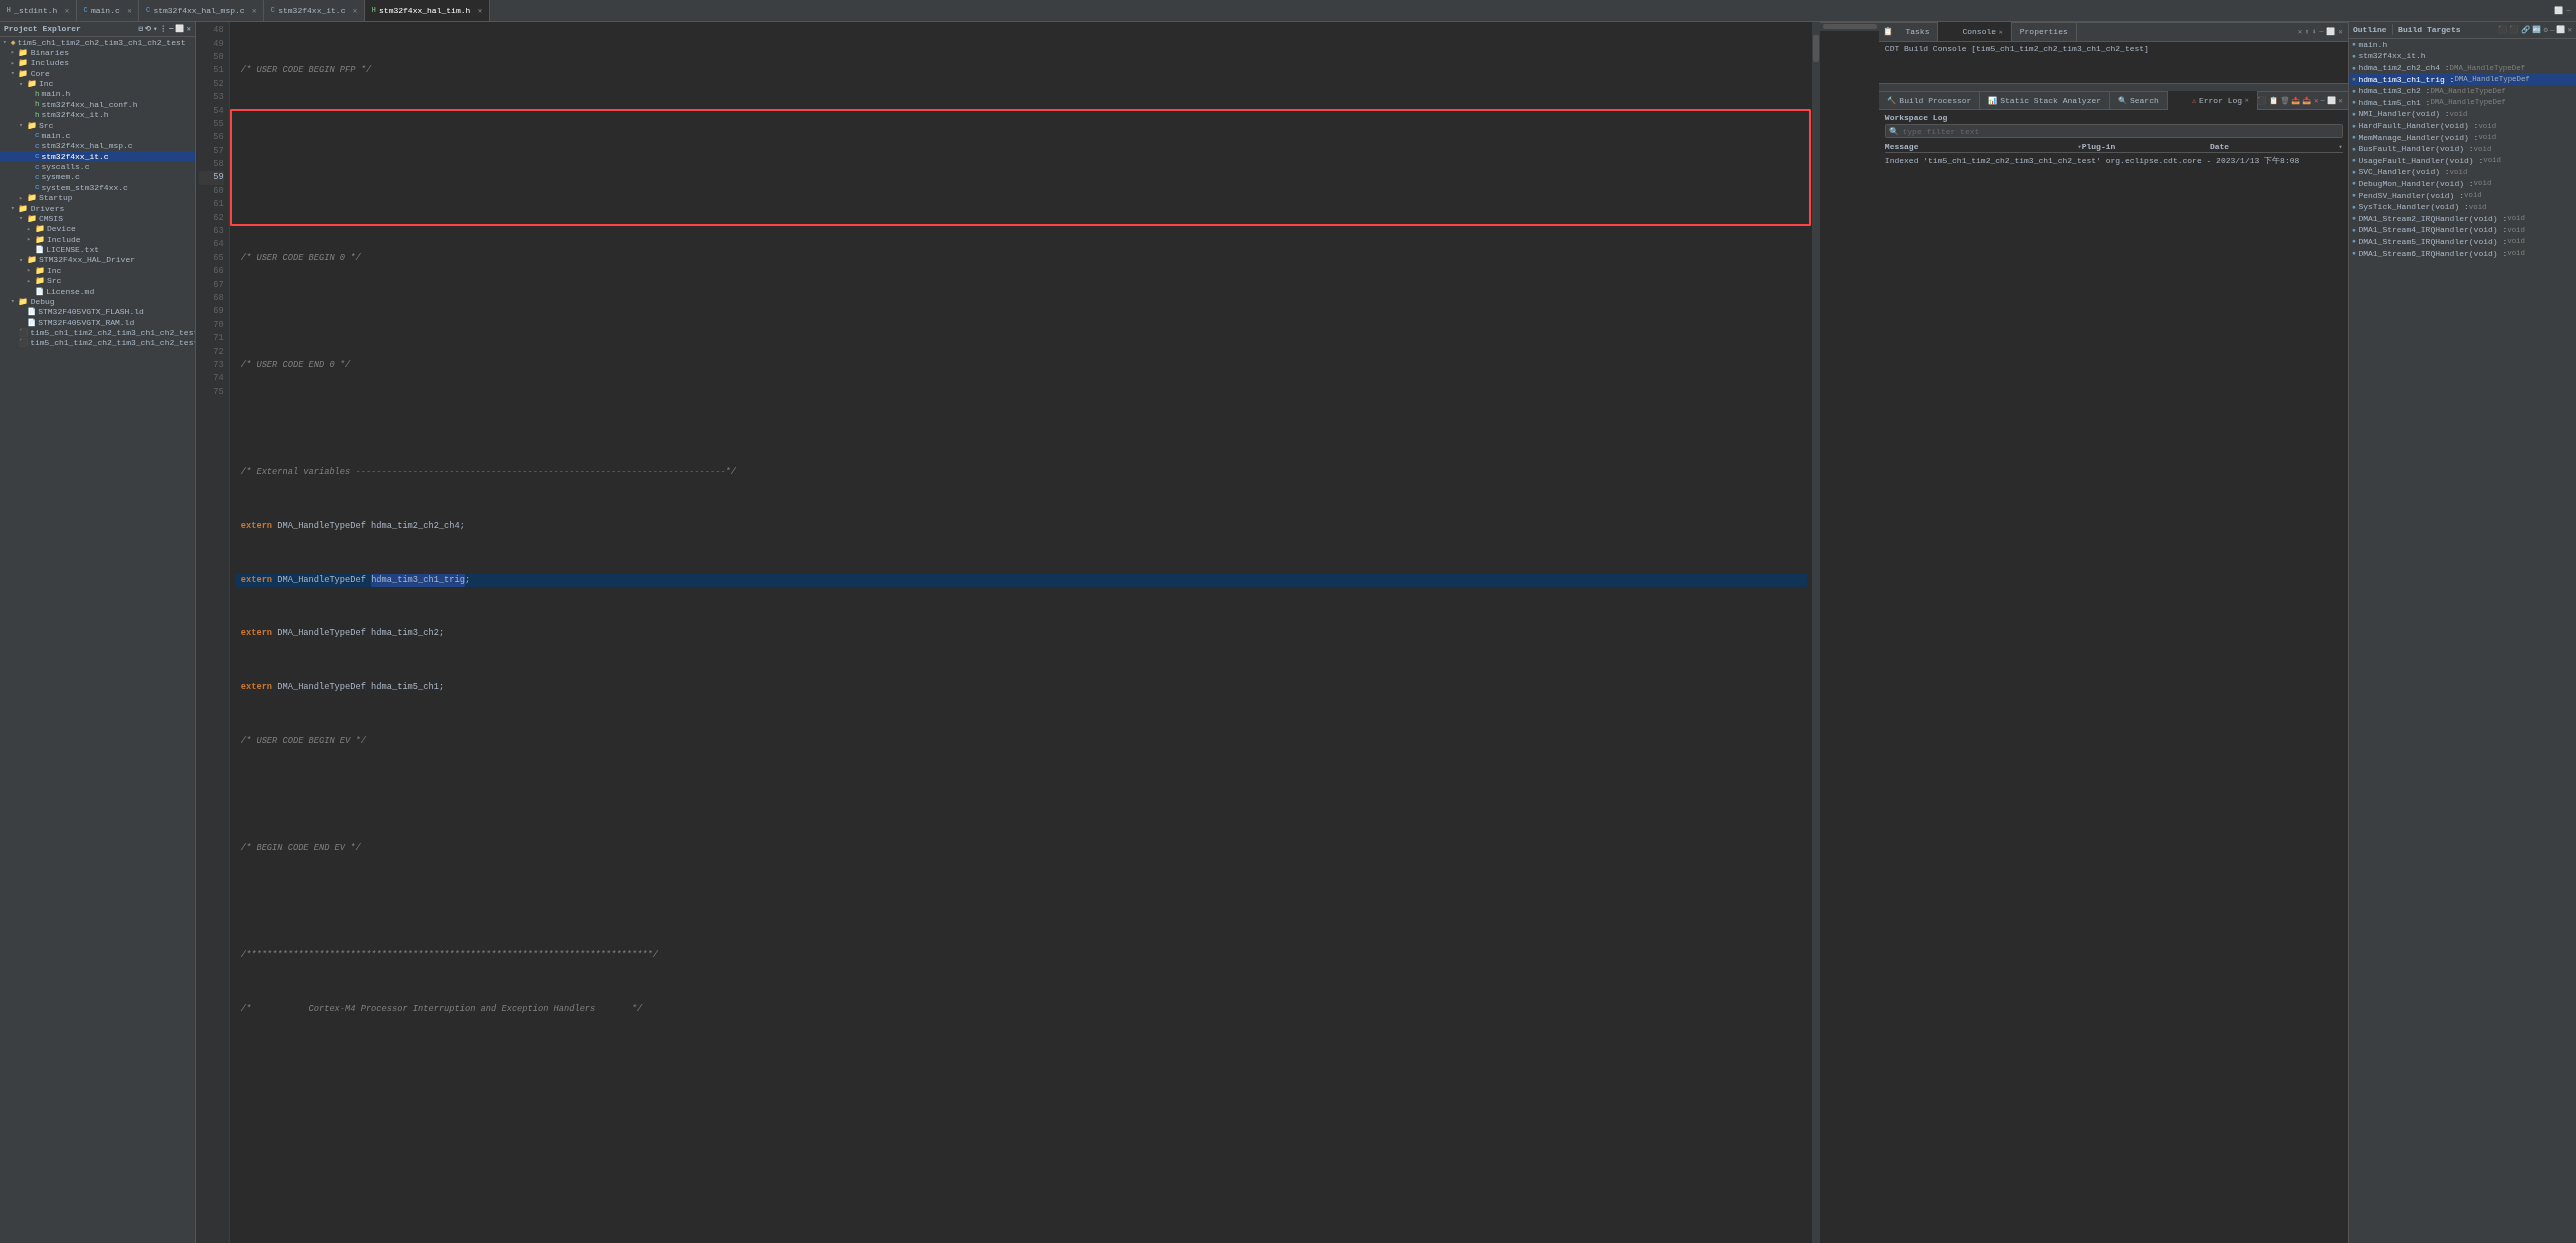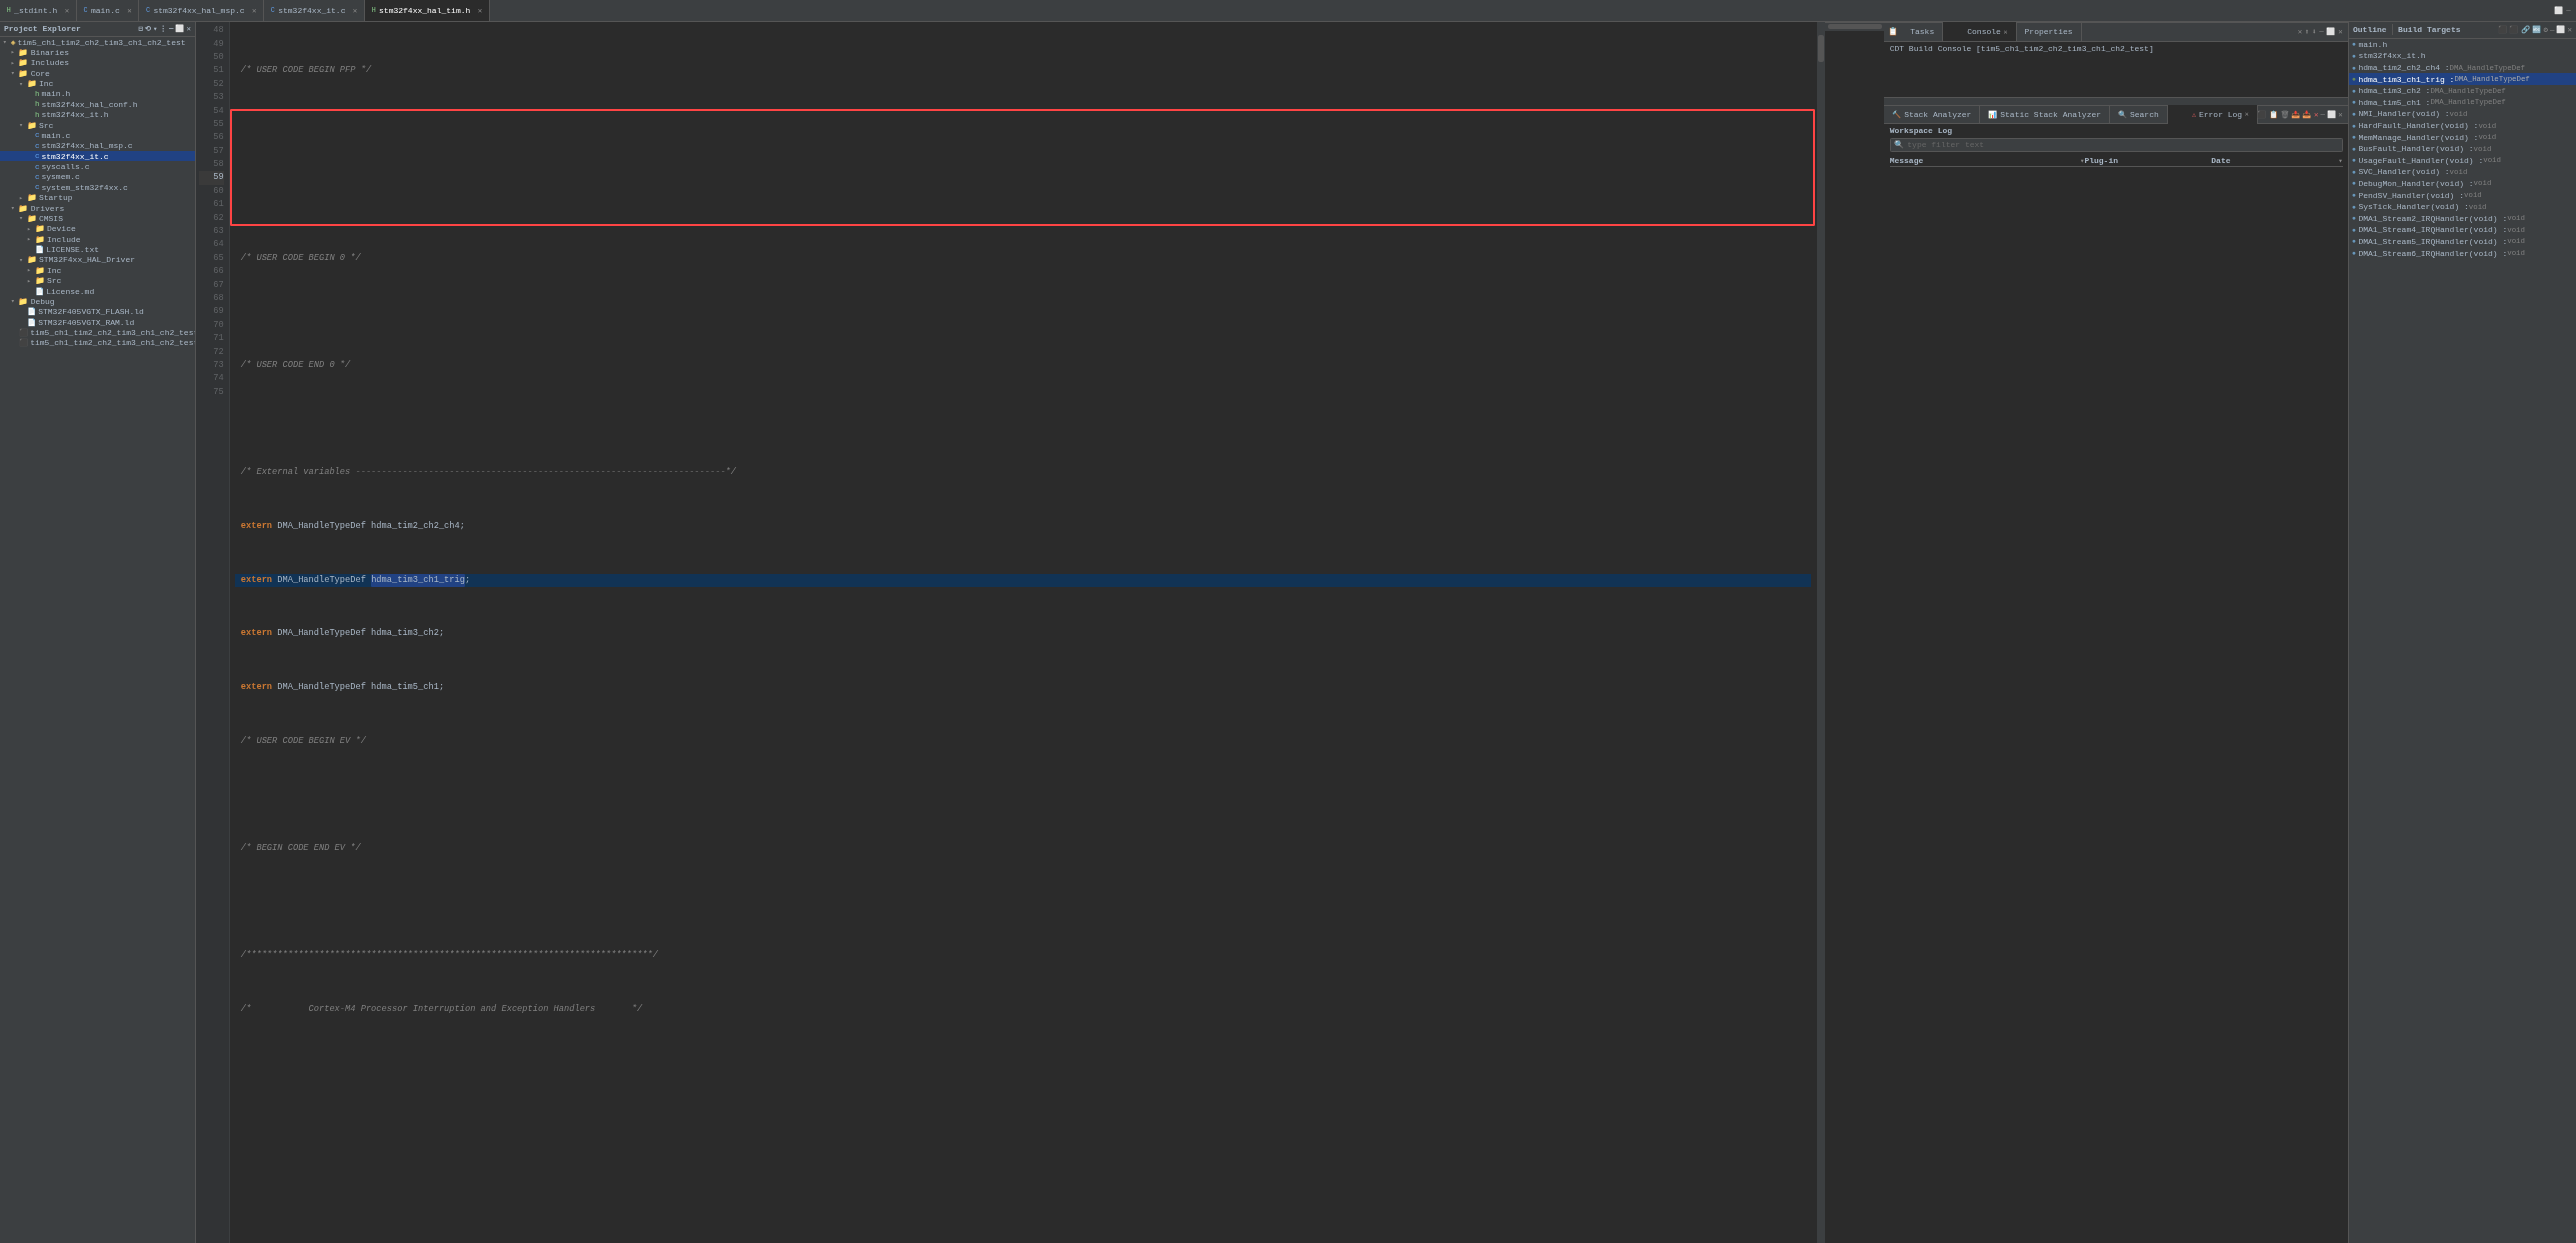--- a/index.html
+++ b/index.html
@@ -662,21 +662,21 @@
       </div>
       <div class="bottom-content">
         <div class="console-header">CDT Build Console [tim5_ch1_tim2_ch2_tim3_ch1_ch2_test]</div>
       </div>
 
       <div style="height:8px;background:#3c3f41;border-top:0.7px solid #555;"></div>
 
       <div class="bottom-tabs" style="border-top:0.7px solid #555;">
         <div class="bottom-tab">
           <span style="margin-right:2.7px;font-size:7.4px;">🔨</span>
-          <span>Stack Analyzer</span>
+          <span>Build Processor</span>
         </div>
         <div class="bottom-tab">
           <span style="margin-right:2.7px;font-size:7.4px;">📊</span>
           <span>Static Stack Analyzer</span>
         </div>
         <div class="bottom-tab">
           <span style="margin-right:2.7px;font-size:7.4px;">🔍</span>
           <span>Search</span>
         </div>
         <div class="bottom-tab active">
@@ -703,20 +703,23 @@
         <div style="background:#3c3f41;border:0.7px solid #555;padding:1.3px 4px;margin-bottom:2.7px;border-radius:1.3px;display:flex;align-items:center;gap:2.7px;">
           <span style="color:#888;">🔍</span>
           <span style="color:#666;">type filter text</span>
         </div>
         <div class="log-table-header">
           <span class="log-col-msg">Message</span>
           <span style="font-size:7.4px;color:#888;">▾</span>
           <span class="log-col-plugin">Plug-in</span>
           <span class="log-col-date">Date</span>
           <span style="font-size:7.4px;color:#888;">▾</span>
+        </div>
+        <div class="tree-item" style="padding:1.3px 0;">
+          <span style="color:#a9b7c6;font-size:8px;">Indexed 'tim5_ch1_tim2_ch2_tim3_ch1_ch2_test' org.eclipse.cdt.core - 2023/1/13 下午8:08</span>
         </div>
       </div>
     </div>
   </div>
 
   <div class="right-panel">
     <div class="right-panel-header">
       <span class="right-panel-title">Outline</span>
       <div style="width:0.7px;height:10.7px;background:#555;"></div>
       <span class="right-panel-title">Build Targets</span>

